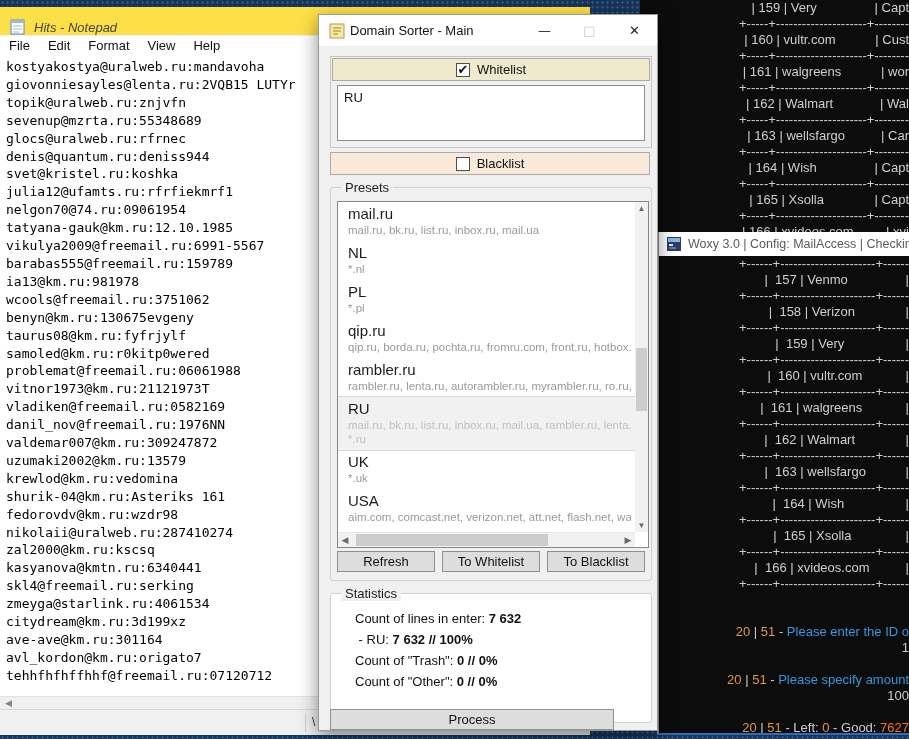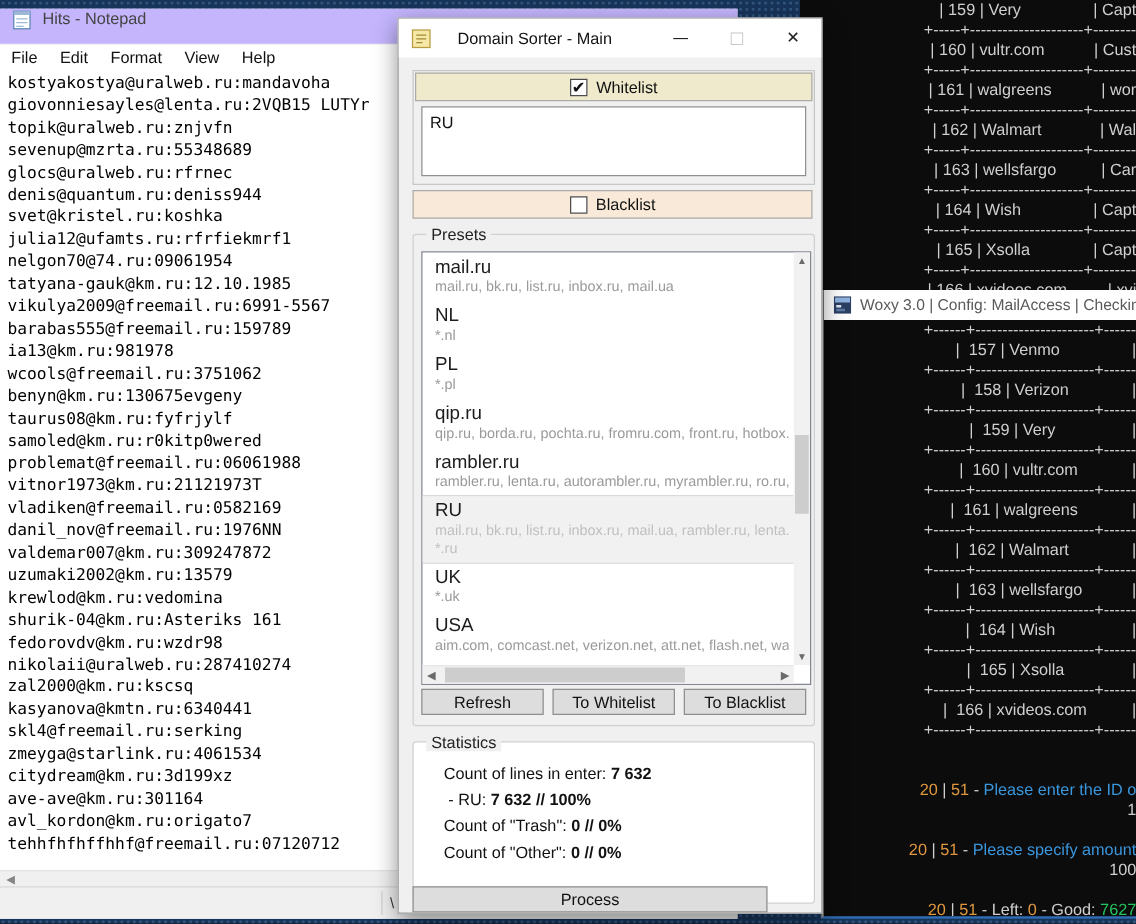--- a/index.html
+++ b/index.html
@@ -11,21 +11,21 @@
     background-size:5px 5px;}
   .abs{position:absolute;}
   pre{margin:0;font-family:Liberation Sans, sans-serif;text-align:right;}
 
   
   .bg-console{left:640px;top:0;width:269px;height:236px;background:#0c0c0c;overflow:hidden;}
   .bg-console pre{font-size:13px;line-height:16px;color:#cfcfcf;}
 
   
   .notepad{left:0;top:7px;width:590px;height:728px;background:#fff;}
-  .np-title{height:29px;background:#c4b5fd;display:flex;align-items:flex-start;border-bottom:1px solid #f2f2f2;}
+  .np-title{height:29px;background:#fde047;display:flex;align-items:flex-end;border-bottom:1px solid #f2f2f2;font-style:italic;}
   .np-title .ttl{font-size:13px;color:#444;margin-left:8px;}
   .np-icon{width:17px;height:17px;margin-left:9px;flex:0 0 auto;}
   .np-controls{position:absolute;right:0;top:0;height:29px;display:flex;}
   .np-btn{width:45px;height:29px;display:flex;align-items:center;justify-content:center;
     color:#555;font-size:12px;font-family:"DejaVu Sans",sans-serif;}
   .np-menu{height:19px;display:flex;align-items:center;background:#fff;font-size:13px;color:#111;}
   .np-menu span{padding:0 9px;}
   .np-text{left:0;top:48px;right:0;bottom:39px;background:#fff;overflow:hidden;padding:3px 0 0 6px;}
   .np-text div{font-family:"DejaVu Sans Mono",monospace;font-size:13px;line-height:17.9px;color:#000;white-space:pre;}
   .np-hscroll{left:0;bottom:26px;right:0;height:13px;background:#f0f0f0;border-top:1px solid #e3e3e3;}
@@ -40,21 +40,21 @@
   .woxy-title{height:24px;background:#fff;display:flex;align-items:center;}
   .woxy-title .ttl{font-size:12.5px;color:#5a5a5a;margin-left:7px;white-space:nowrap;}
   .woxy-icon{width:14px;height:14px;margin-left:8px;flex:0 0 auto;}
   .woxy-body{position:absolute;left:0;top:24px;right:0;bottom:0;overflow:hidden;}
   .woxy-body pre{font-size:13px;line-height:16px;color:#cfcfcf;}
 
   
   .sorter{left:318px;top:14px;width:340px;height:717px;background:#f0f0f0;
     border:1px solid #9b9b9b;box-shadow:0 6px 18px rgba(0,0,0,.45);}
   .so-title{height:31px;background:#fff;display:flex;align-items:center;position:relative;}
-  .so-title .ttl{font-size:13px;color:#111;margin-left:20px;}
+  .so-title .ttl{font-size:13px;color:#111;margin-left:4px;}
   .so-icon{width:18px;height:18px;margin-left:9px;flex:0 0 auto;}
   .so-controls{position:absolute;right:0;top:0;height:31px;display:flex;}
   .so-btn{width:45px;height:31px;display:flex;align-items:center;justify-content:center;
     color:#222;font-size:13px;font-family:"DejaVu Sans",sans-serif;}
   .so-btn.dis{color:#c9c9c9;}
   .panel{left:11px;top:41px;width:322px;height:92px;background:#f0f0f0;border:1px solid #c6c6c6;}
   .band{display:flex;align-items:center;justify-content:center;gap:7px;font-size:13px;color:#111;}
   .wl-band{left:1px;top:1px;width:318px;height:23px;background:#eeeacb;border:1px solid #ababab;}
   .wl-text{left:6px;top:28px;width:308px;height:56px;background:#fff;border:1px solid #8f8f8f;
     font-size:13px;color:#111;padding:4px 6px;white-space:pre;}
@@ -212,21 +212,21 @@
 </span><span>|  166 | xvideos.com          |
 </span><span>+------+----------------------+------
 </span><span>
 
 </span><span style="color: rgb(224, 152, 63);">20</span><span> | </span><span style="color: rgb(224, 152, 63);">51</span><span> - </span><span style="color: rgb(58, 150, 221);">Please enter the ID o
 </span><span>          1
 </span><span>
 </span><span style="color: rgb(224, 152, 63);">20</span><span> | </span><span style="color: rgb(224, 152, 63);">51</span><span> - </span><span style="color: rgb(58, 150, 221);">Please specify amount
 </span><span>          100
 </span><span>
-</span><span style="color: rgb(224, 152, 63);">20</span><span> | </span><span style="color: rgb(224, 152, 63);">51</span><span> - Left: </span><span style="color: rgb(224, 152, 63);">0</span><span> - Good: </span><span style="color: #22c55e;">7627</span></pre>
+</span><span style="color: rgb(224, 152, 63);">20</span><span> | </span><span style="color: rgb(224, 152, 63);">51</span><span> - Left: </span><span style="color: rgb(224, 152, 63);">0</span><span> - Good: </span><span style="color: #f97316;">7627</span></pre>
     </div>
   </div>
 
   <div class="abs sorter">
     <div class="so-title">
       <svg class="so-icon" viewBox="0 0 18 18">
         <rect x="2" y="2" width="14" height="14" fill="#f6e9a8" stroke="#b89b3e" stroke-width="1"></rect>
         <line x1="5" y1="6" x2="13" y2="6" stroke="#a08830" stroke-width="1"></line>
         <line x1="5" y1="9" x2="13" y2="9" stroke="#a08830" stroke-width="1"></line>
         <line x1="5" y1="12" x2="10" y2="12" stroke="#a08830" stroke-width="1"></line>

